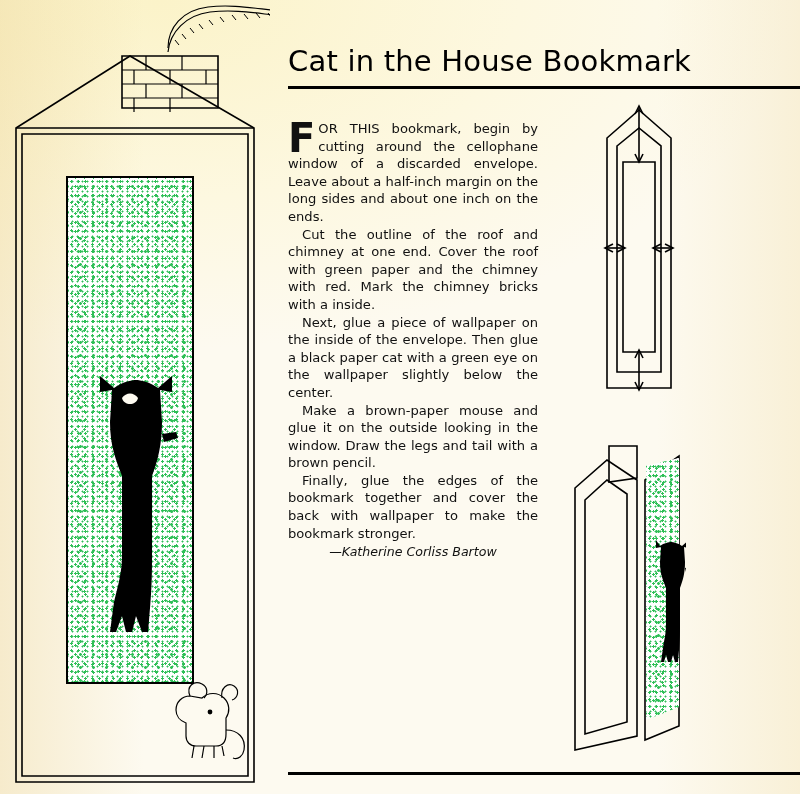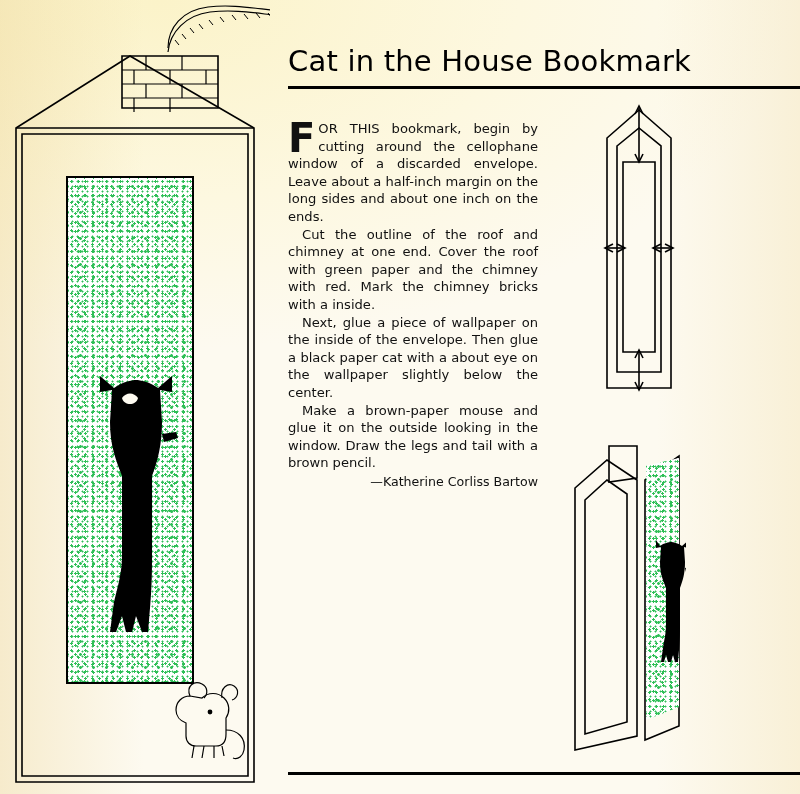--- a/index.html
+++ b/index.html
@@ -43,21 +43,21 @@
     font-size:13.1px;line-height:17.6px;color:#111;
     text-align:justify;
   }
   .col p{margin:0;text-indent:14px;}
   .col p.first{text-indent:0;}
   .dropcap{
     float:left;font-size:40px;line-height:32px;font-weight:700;
     padding:2px 3px 0 0;font-family:"DejaVu Sans", sans-serif;
   }
   .byline{
-    margin-top:1px;text-align:right;font-size:12.6px;
+    margin-top:1px;text-align:center;font-style:italic;font-size:12.6px;
   }
 
   
   .left-art{position:absolute;left:0;top:0;width:270px;height:794px;}
 
   
   .speckle{
     background-color:#ffffff;
     background-image:
       radial-gradient(#2fbf57 1.1px, transparent 1.3px),
@@ -126,22 +126,23 @@
   </svg>
 </div>
 
 <div class="title">Cat in the House Bookmark</div>
 <div class="title-rule"></div>
 <div class="bottom-rule"></div>
 
 <div class="col">
   <p class="first"><span class="dropcap">F</span><span>OR THIS bookmark, begin by cutting around the cellophane window of a discarded envelope. Leave about a half-inch margin on the long sides and about one inch on the ends.</span></p>
   <p>Cut the outline of the roof and chimney at one end. Cover the roof with green paper and the chimney with red. Mark the chimney bricks with a inside.</p>
-  <p>Next, glue a piece of wallpaper on the inside of the envelope. Then glue a black paper cat with a about eye on the wallpaper slightly below the center.</p>
+  <p>Next, glue a piece of wallpaper on the inside of the envelope. Then glue a black paper cat with a green eye on the wallpaper slightly below the center.</p>
   <p>Make a brown-paper mouse and glue it on the outside looking in the window. Draw the legs and tail with a brown pencil.</p>
+  <p>Finally, glue the edges of the bookmark together and cover the back with wallpaper to make the bookmark stronger.</p>
   <div class="byline">—Katherine Corliss Bartow</div>
 </div>
 
 <div class="right-art">
 
   <svg width="255" height="310" viewBox="0 0 255 310">
     <path class="ln" d="M62 38 L94 10 L126 38 L126 288 L62 288 Z"></path>
     <path class="ln" d="M72 46 L94 28 L116 46 L116 272 L72 272 Z"></path>
     <path class="ln" d="M78 62 L110 62 L110 252 L78 252 Z"></path>
 

